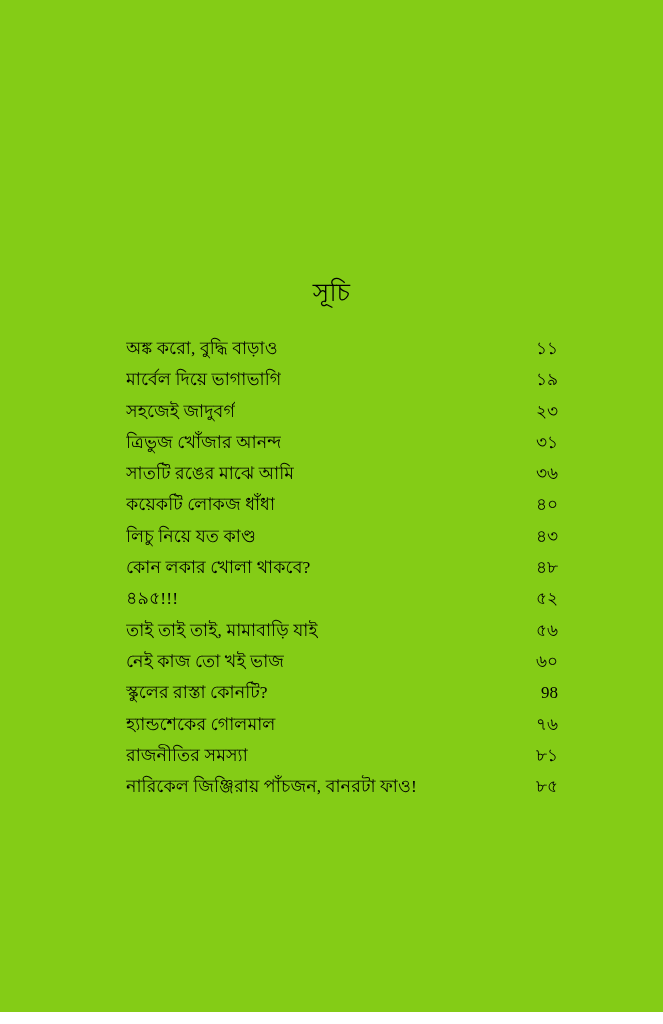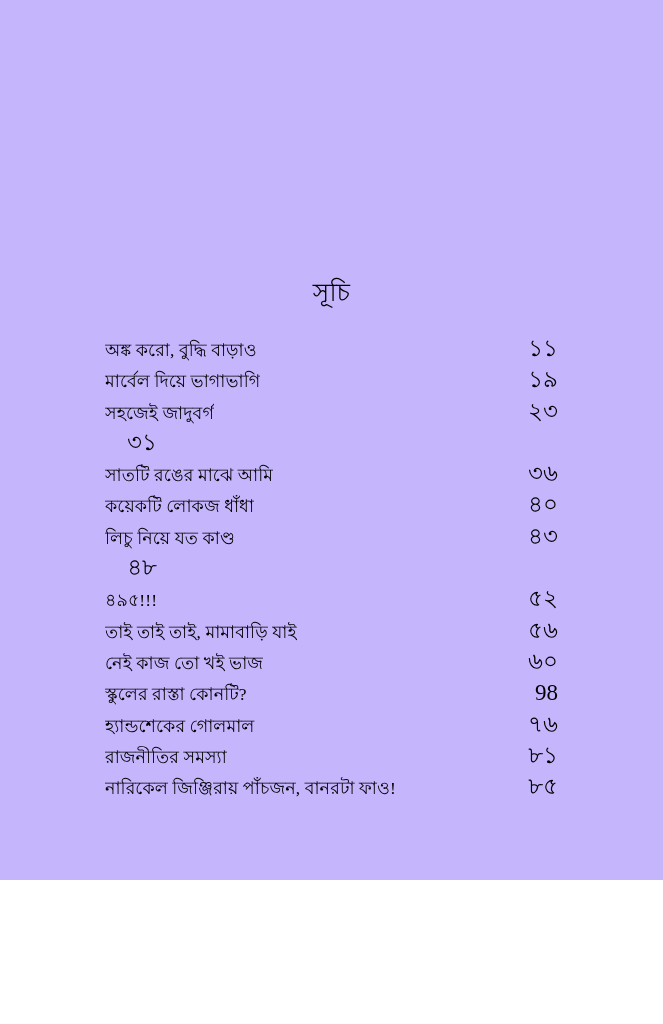--- a/index.html
+++ b/index.html
@@ -15,22 +15,22 @@
     color: #000000;
     overflow: hidden;
     position: relative;
   }
 
   .page {
     position: absolute;
     left: 0;
     top: 0;
     width: 663px;
-    height: 880px;
-    background: #c4b5fd;
+    height: 1012px;
+    background: #84cc16;
   }
 
   
   .toc-title {
     position: absolute;
     left: 0;
     top: 276px;
     width: 663px;
     text-align: center;
     font-size: 25px;
@@ -49,33 +49,34 @@
     width: 453px;
   }
 
   .toc-row {
     display: flex;
     align-items: baseline;
     justify-content: space-between;
     height: 31.3px;
     line-height: 31.3px;
     white-space: nowrap;
+    margin-left: 21px;
   }
 
   .toc-entry-title {
     font-size: 17.5px;
     line-height: 31.3px;
     color: #000000;
     letter-spacing: 0.1px;
     flex: 0 1 auto;
     overflow: hidden;
   }
 
   .toc-entry-page {
-    font-size: 23px;
+    font-size: 17px;
     line-height: 31.3px;
     color: #000000;
     flex: 0 0 auto;
     text-align: right;
     min-width: 34px;
     margin-left: 18px;
   }
 </style>
 </head>
 <body>
@@ -97,39 +98,41 @@
       <span class="toc-entry-page">১৯</span>
     </div>
 
     <div class="toc-row">
       <span class="toc-entry-title">সহজেই জাদুবর্গ</span>
       <span class="toc-entry-page">২৩</span>
     </div>
 
 
     <div class="toc-row">
+      <span class="toc-entry-title">ত্রিভুজ খোঁজার আনন্দ</span>
       <span class="toc-entry-page">৩১</span>
     </div>
 
     <div class="toc-row">
       <span class="toc-entry-title">সাতটি রঙের মাঝে আমি</span>
       <span class="toc-entry-page">৩৬</span>
     </div>
 
     <div class="toc-row">
       <span class="toc-entry-title">কয়েকটি লোকজ ধাঁধা</span>
       <span class="toc-entry-page">৪০</span>
     </div>
 
     <div class="toc-row">
       <span class="toc-entry-title">লিচু নিয়ে যত কাণ্ড</span>
       <span class="toc-entry-page">৪৩</span>
     </div>
 
     <div class="toc-row">
+      <span class="toc-entry-title">কোন লকার খোলা থাকবে?</span>
       <span class="toc-entry-page">৪৮</span>
     </div>
 
     <div class="toc-row">
       <span class="toc-entry-title">৪৯৫!!!</span>
       <span class="toc-entry-page">৫২</span>
     </div>
 
     <div class="toc-row">
       <span class="toc-entry-title">তাই তাই তাই, মামাবাড়ি যাই</span>

